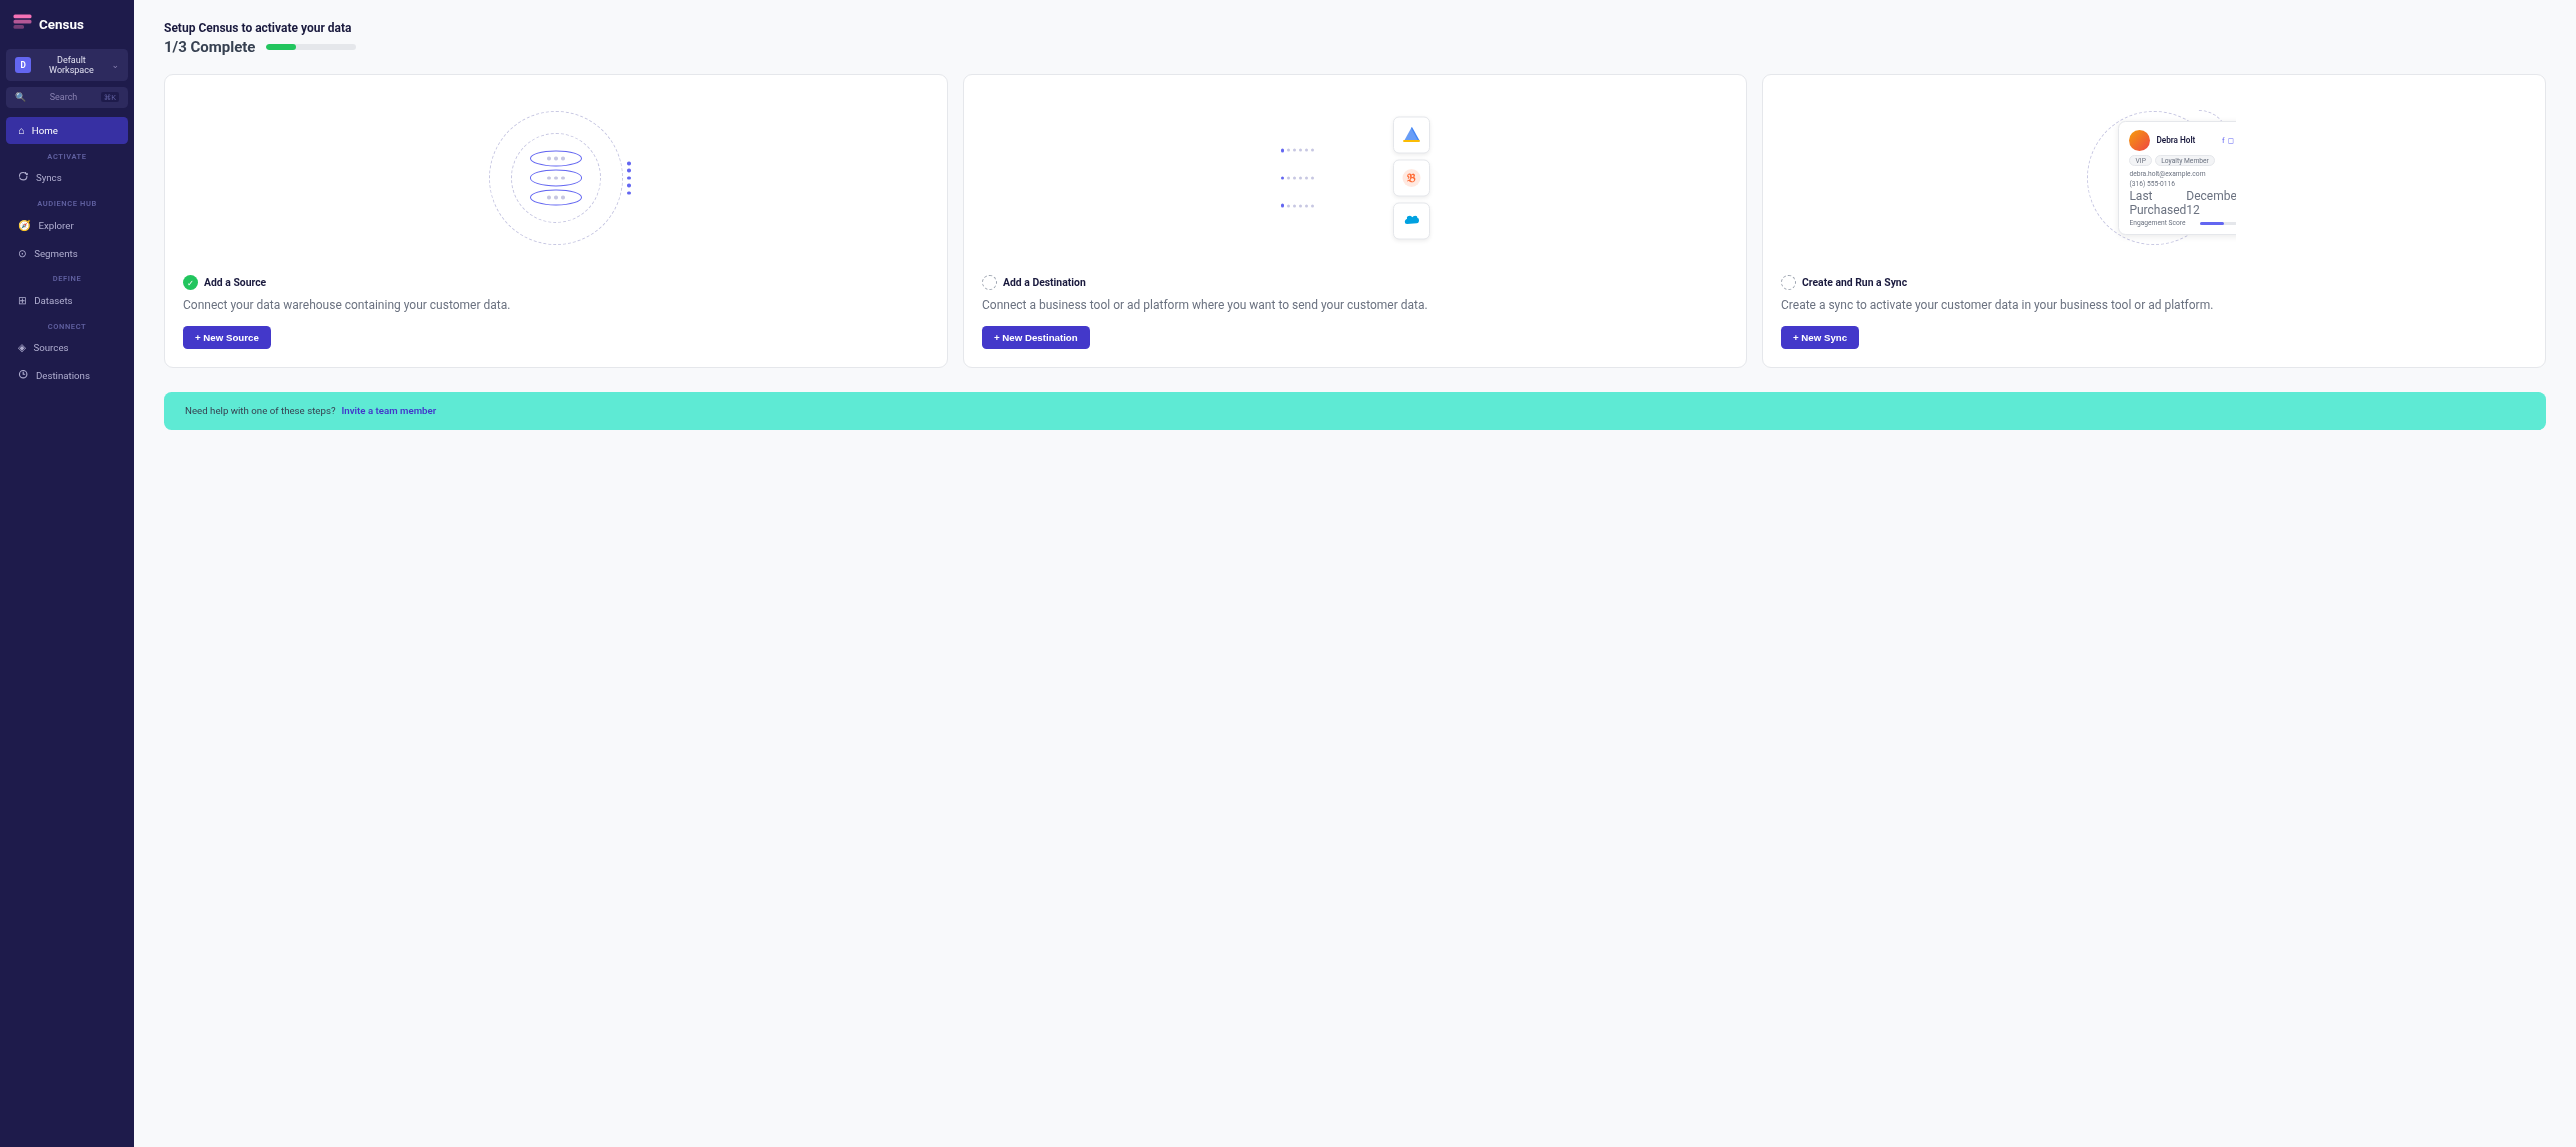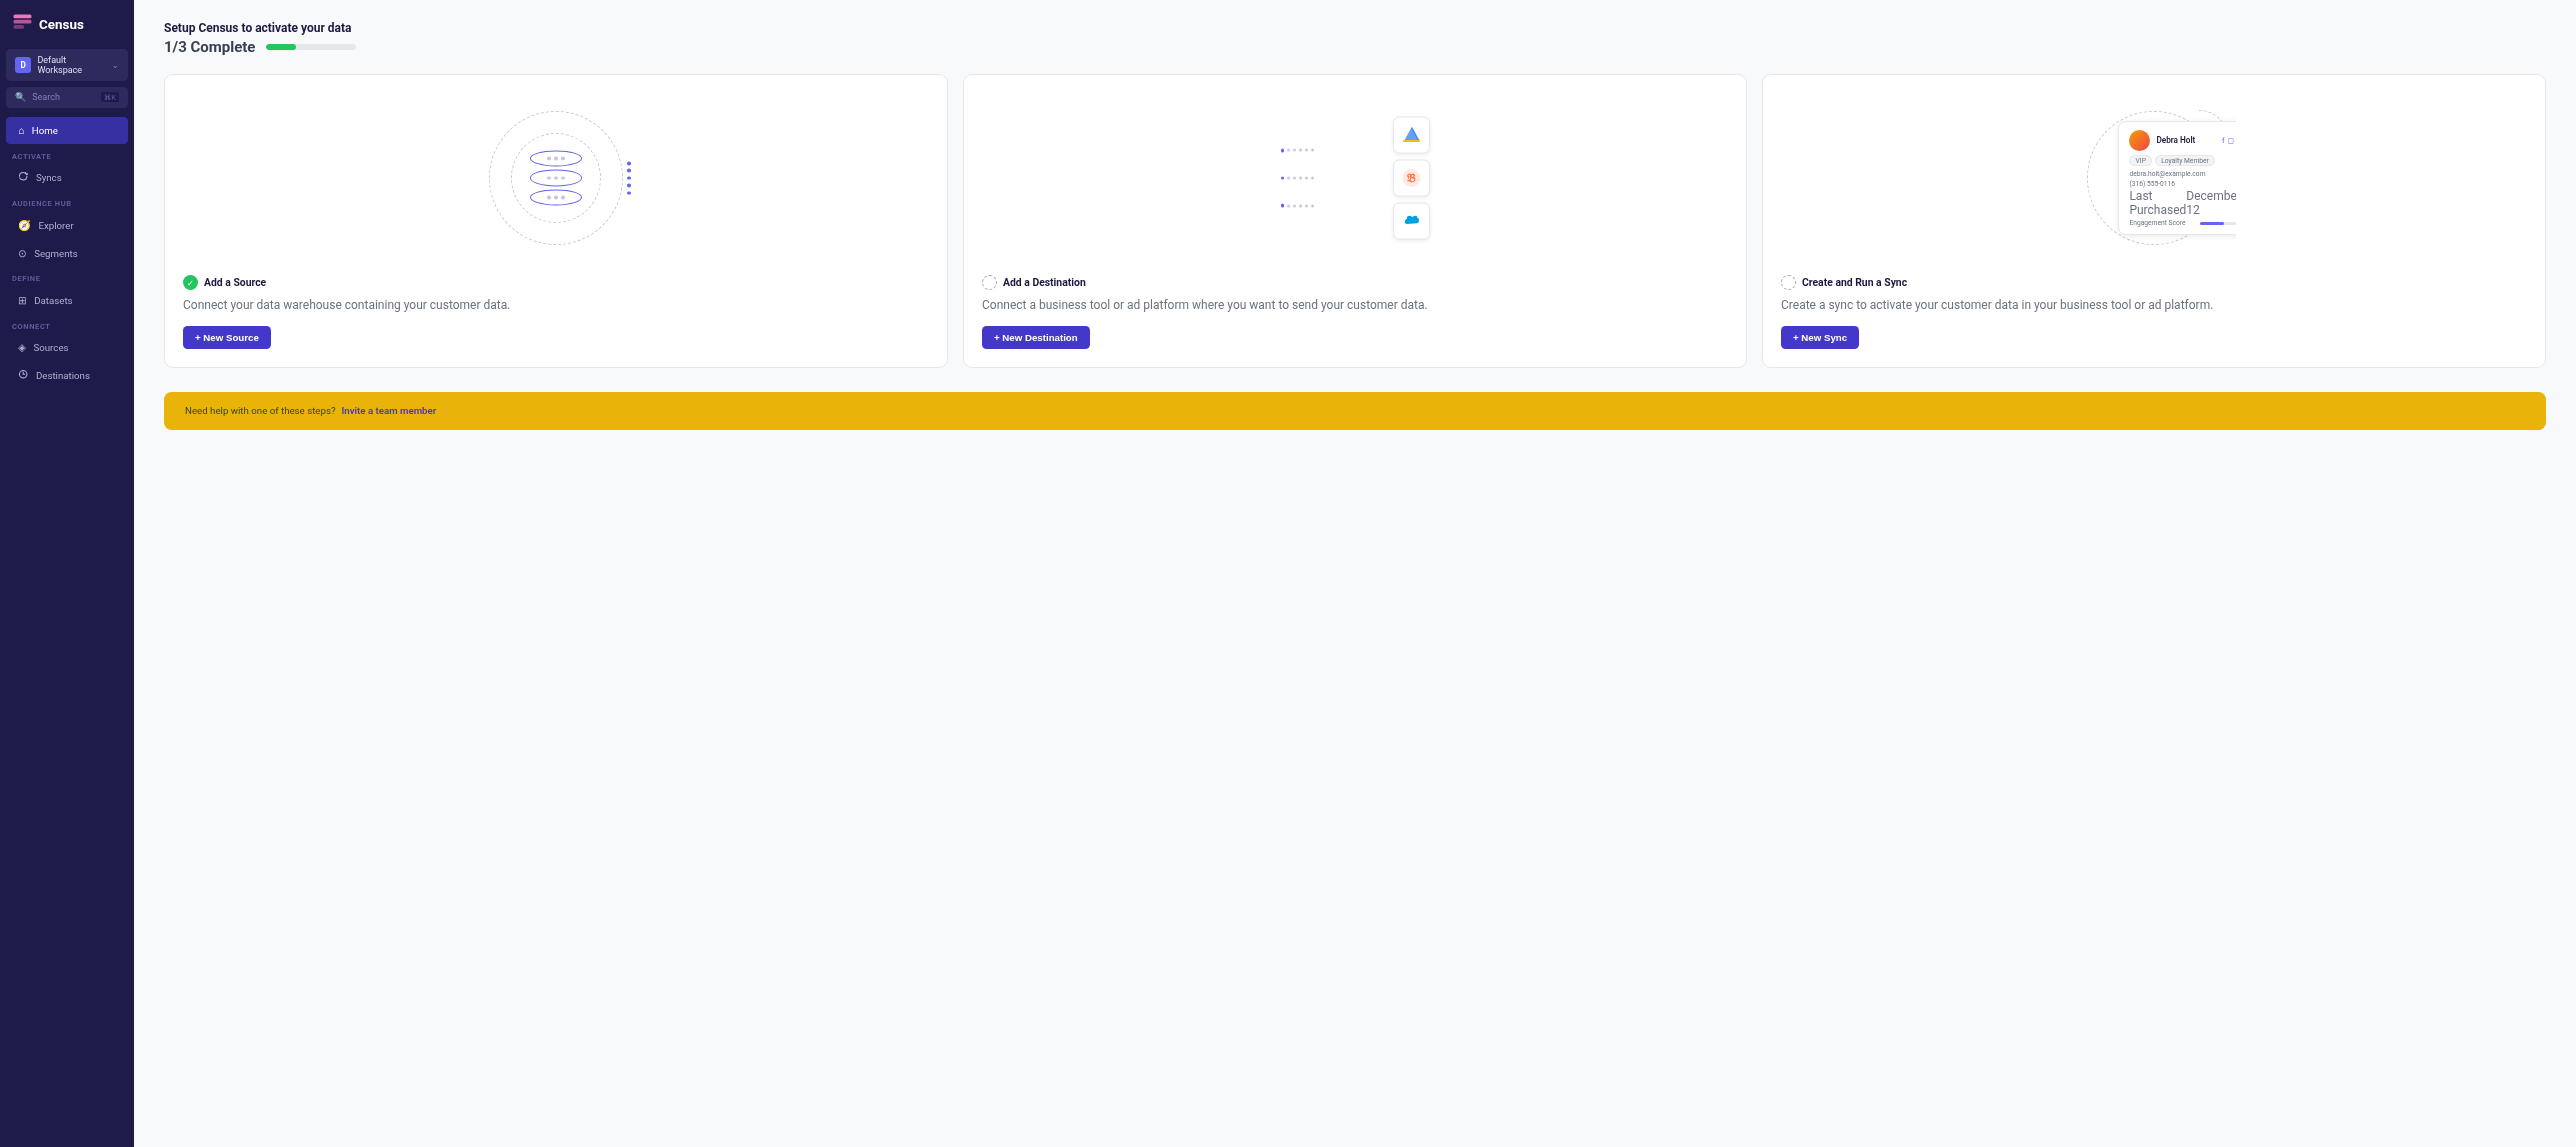--- a/index.html
+++ b/index.html
@@ -8,20 +8,21 @@
     
     .sidebar {
       width: 134px;
       min-width: 134px;
       background: #1e1b4b;
       color: #c7c7e2;
       display: flex;
       flex-direction: column;
       height: 100vh;
       overflow-y: auto;
+      text-align: center;
     }
     .sidebar-logo {
       display: flex;
       align-items: center;
       gap: 6px;
       padding: 13.4px 12px;
     }
     .logo-icon {
       color: #f472b6;
       font-size: 16.4px;
@@ -409,21 +410,21 @@
       padding: 6px 12px;
       font-size: 9.7px;
       font-weight: 600;
       cursor: pointer;
       width: fit-content;
       text-align: center;
     }
 
     
     .help-banner {
-      background: #eab308;
+      background: #5eead4;
       border-radius: 7.5px;
       padding: 13.4px 21px;
       display: flex;
       align-items: center;
       gap: 6px;
       margin-top: 6px;
       text-align: center;
     }
     .help-text {
       font-size: 9.7px;

